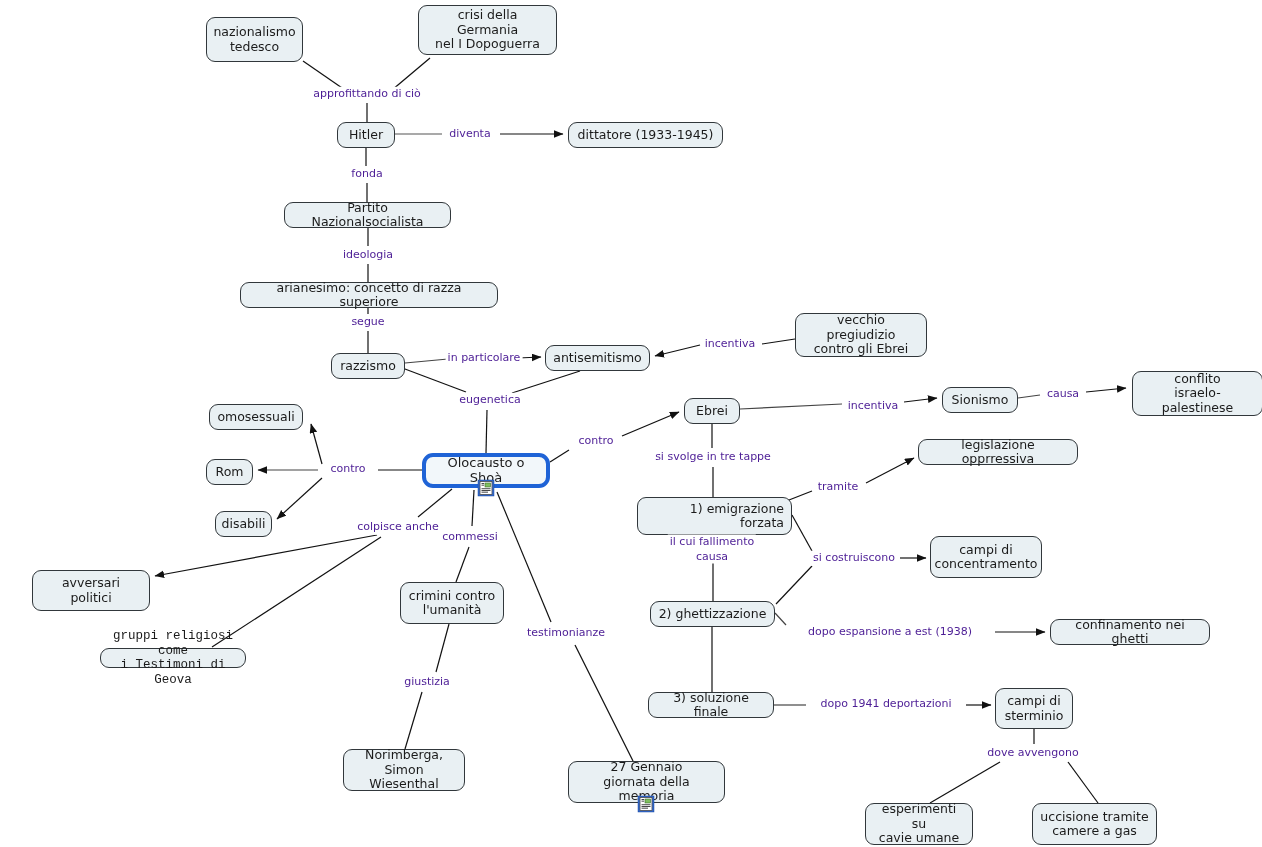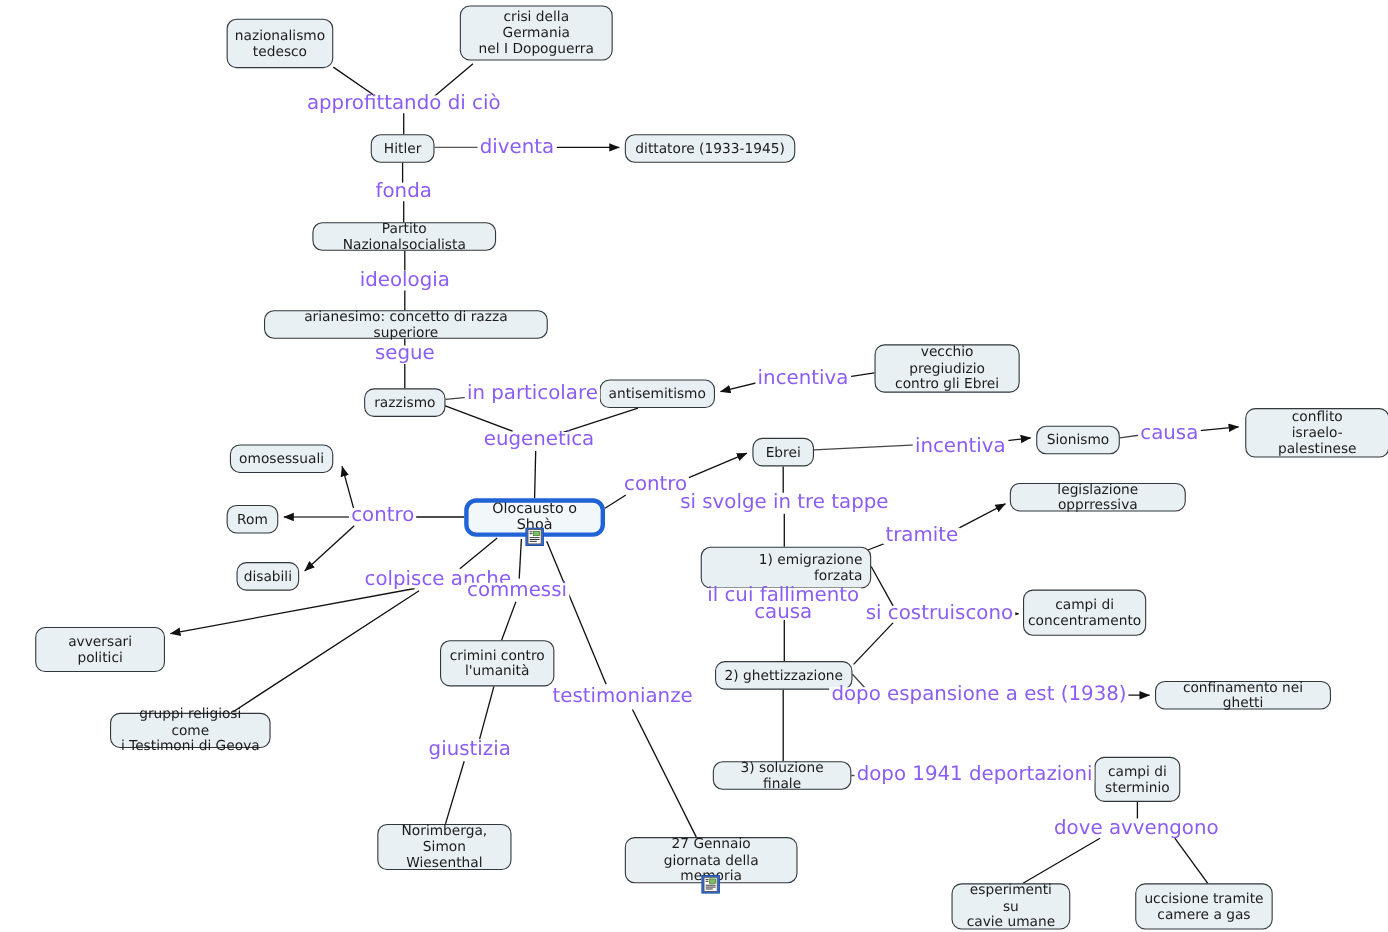--- a/index.html
+++ b/index.html
@@ -54,22 +54,22 @@
     line-height:18px;
     letter-spacing:.4px;
     box-shadow:5px 5px 0 -1px rgba(110,110,110,.85);
     z-index:2;
   }
   
   .elabel{
     position:absolute;
     box-sizing:border-box;
     background:#ffffff;
-    color:#8b5cf6;
-    font-size:18px;
+    color:#4c1d95;
+    font-size:11px;
     line-height:14.5px;
     text-align:center;
     white-space:pre-line;
     padding:0 2px;
     z-index:4;
     transform:translate(-50%,-50%);
   }
   
   .badge{
     position:absolute;
@@ -184,21 +184,21 @@
       <div class="node" style="left: 684px; top: 398px; width: 56px; height: 26px;">Ebrei</div>
       <div class="node" style="left: 942px; top: 387px; width: 76px; height: 26px;">Sionismo</div>
       <div class="node" style="left: 1132px; top: 371px; width: 131px; height: 45px;">conflito
 israelo-palestinese</div>
       <div class="node" style="left: 918px; top: 439px; width: 160px; height: 26px;">legislazione opprressiva</div>
       <div class="node root" style="left: 422px; top: 453px; width: 128px; height: 35px;">Olocausto o Shoà</div>
       <div class="node" style="left: 209px; top: 404px; width: 94px; height: 26px;">omosessuali</div>
       <div class="node" style="left: 206px; top: 459px; width: 47px; height: 26px;">Rom</div>
       <div class="node" style="left: 215px; top: 511px; width: 57px; height: 26px;">disabili</div>
       <div class="node" style="left: 32px; top: 570px; width: 118px; height: 41px;">avversari politici</div>
-      <div class="node" style="left: 100px; top: 648px; width: 146px; height: 32px;">gruppi religiosi come
+      <div class="node" style="left: 100px; top: 648px; width: 146px; height: 20px; font-family: Liberation Mono, monospace;">gruppi religiosi come
 i Testimoni di Geova</div>
       <div class="node" style="left: 400px; top: 582px; width: 104px; height: 42px;">crimini contro
 l'umanità</div>
       <div class="node" style="left: 343px; top: 749px; width: 122px; height: 42px;">Norimberga,
 Simon Wiesenthal</div>
       <div class="node" style="left: 568px; top: 761px; width: 157px; height: 42px;">27 Gennaio
 giornata della memoria</div>
       <div class="node" style="left: 637px; top: 497px; width: 155px; height: 38px; text-align: right;">1) emigrazione forzata</div>
       <div class="node" style="left: 930px; top: 536px; width: 112px; height: 42px;">campi di
 concentramento</div>

